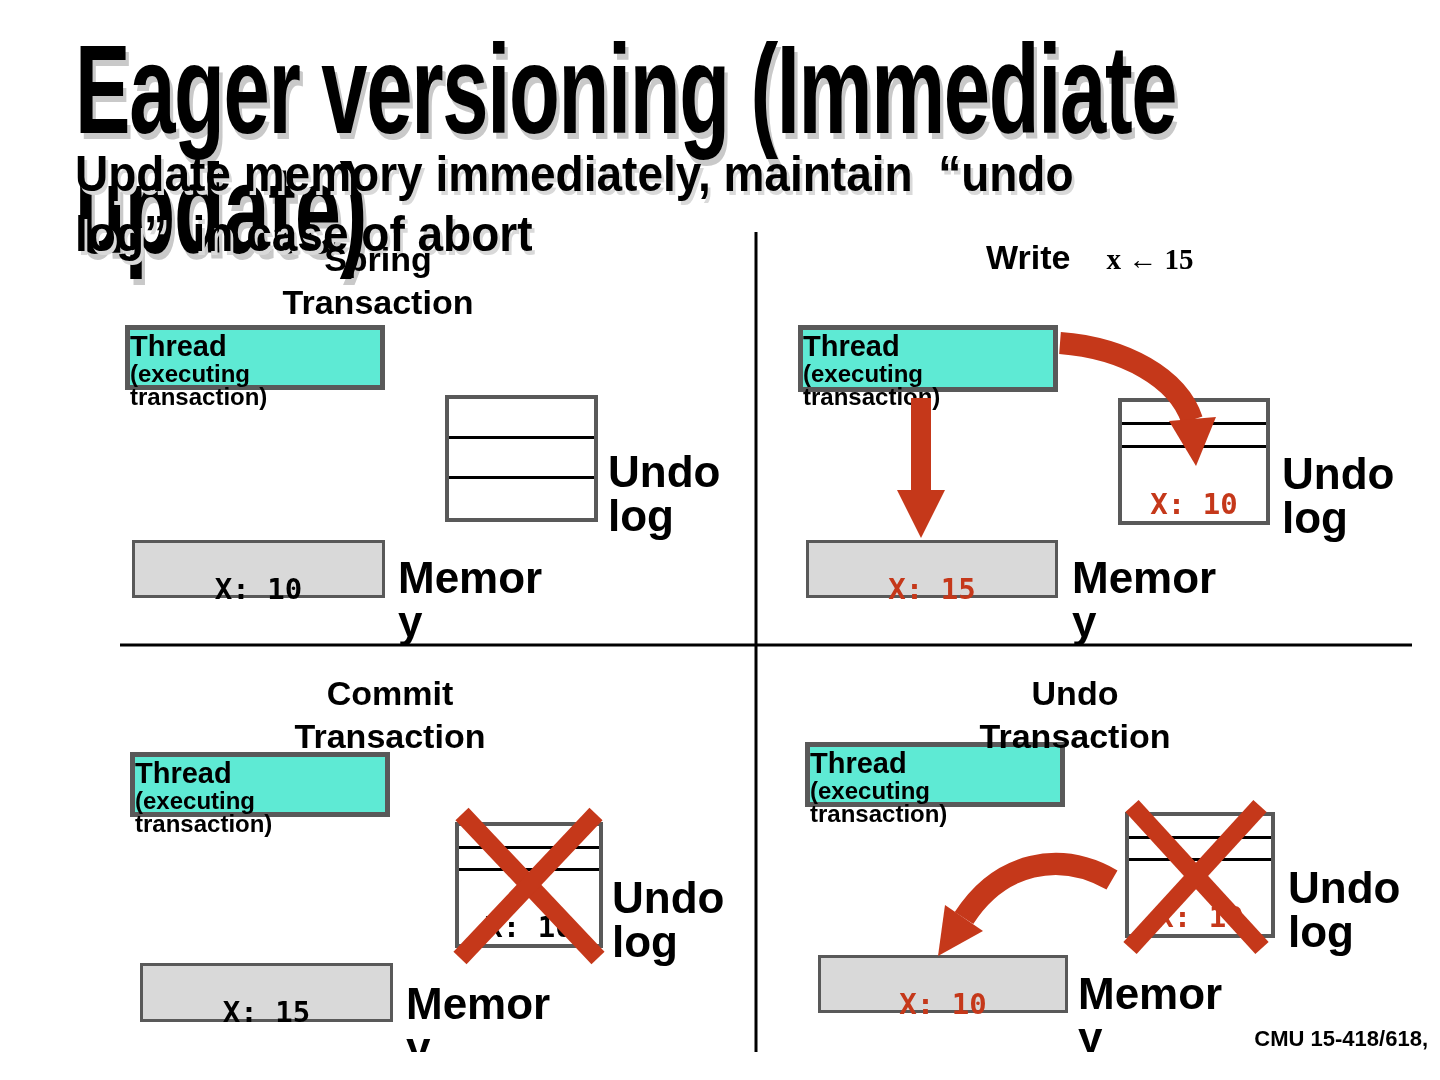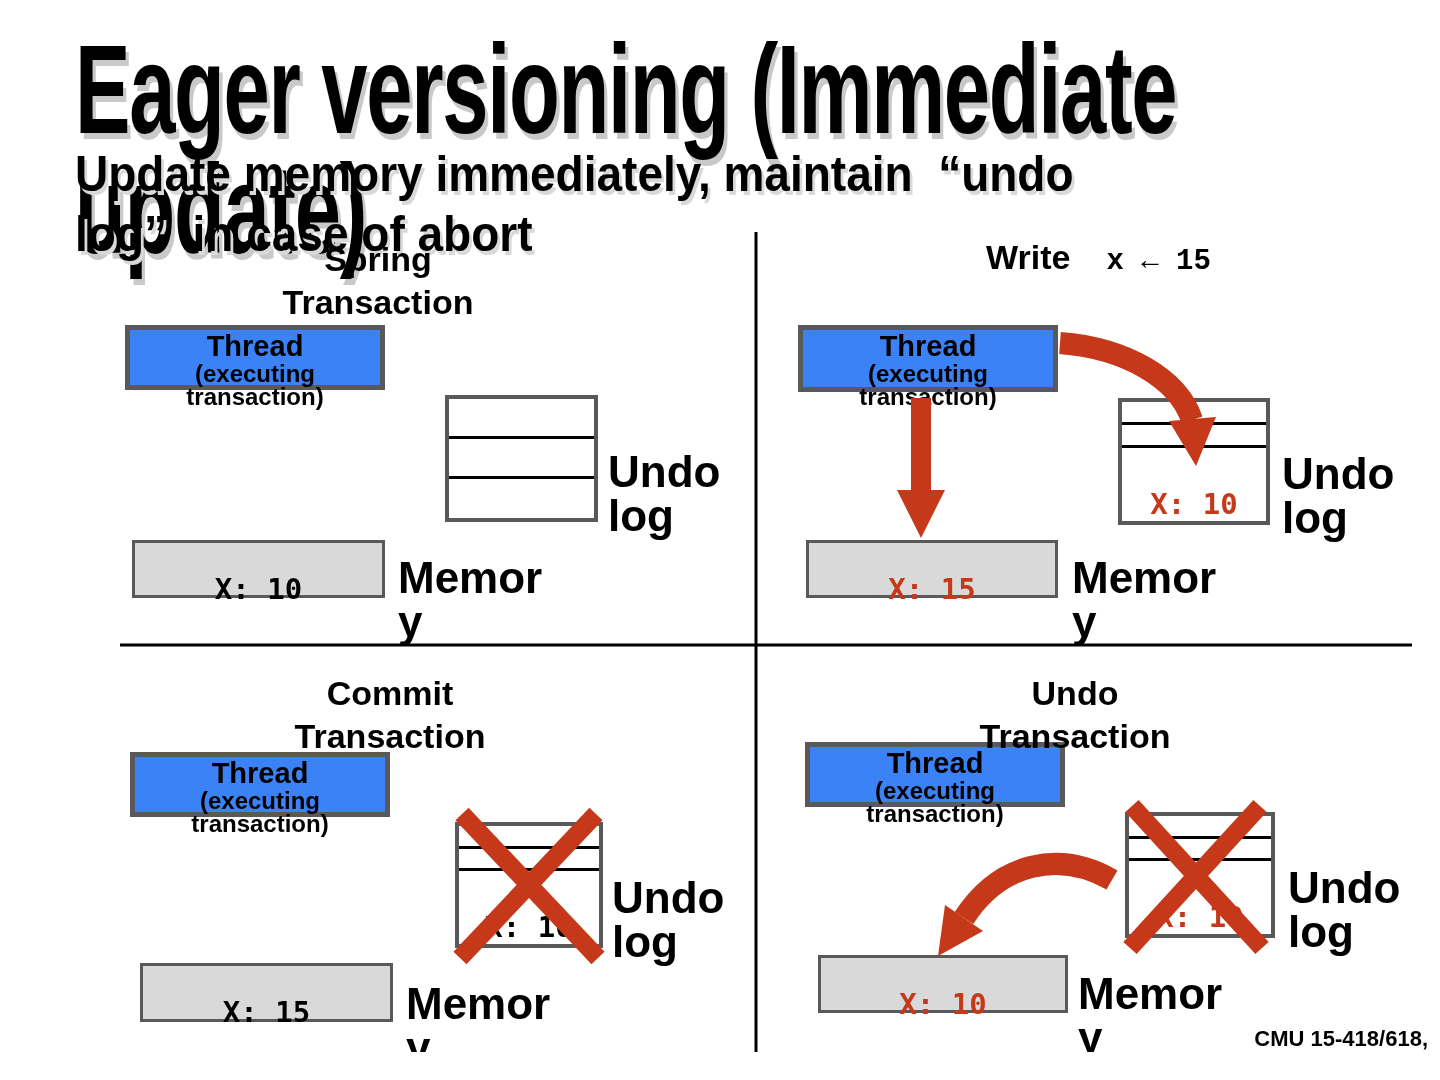--- a/index.html
+++ b/index.html
@@ -24,25 +24,25 @@
   }
   
   .q-title{
     position:absolute;width:300px;text-align:center;
     font-size:34px;font-weight:700;line-height:43px;z-index:4;white-space:pre;
   }
   .write-title{
     position:absolute;display:flex;align-items:baseline;z-index:4;
   }
   .write-word{font-size:34px;font-weight:700;}
-  .write-expr{font-family:Liberation Mono, monospace;font-size:29px;font-weight:700;margin-left:36px;white-space:pre;}
+  .write-expr{font-family:Liberation Serif, serif;font-size:29px;font-weight:700;margin-left:36px;white-space:pre;}
   
   .thread-box{
-    position:absolute;background:#3b82f6;border:5px solid var(--box-border-gray,#595959);
-    box-sizing:border-box;text-align:center;z-index:3;
+    position:absolute;background:#5eead4;border:5px solid var(--box-border-gray,#595959);
+    box-sizing:border-box;z-index:3;
   }
   .thread-l1{font-size:29px;font-weight:700;line-height:31px;margin-top:1px;white-space:nowrap;}
   .thread-l2{font-size:24px;font-weight:700;line-height:23px;white-space:nowrap;}
   .undo-table{
     position:absolute;background:#ffffff;border:4px solid var(--box-border-gray,#595959);
     box-sizing:border-box;display:flex;flex-direction:column;z-index:3;
   }
   .undo-row{flex:1;display:flex;align-items:center;justify-content:center;}
   .undo-row + .undo-row{border-top:3px solid #000;}
   .mem-box{

